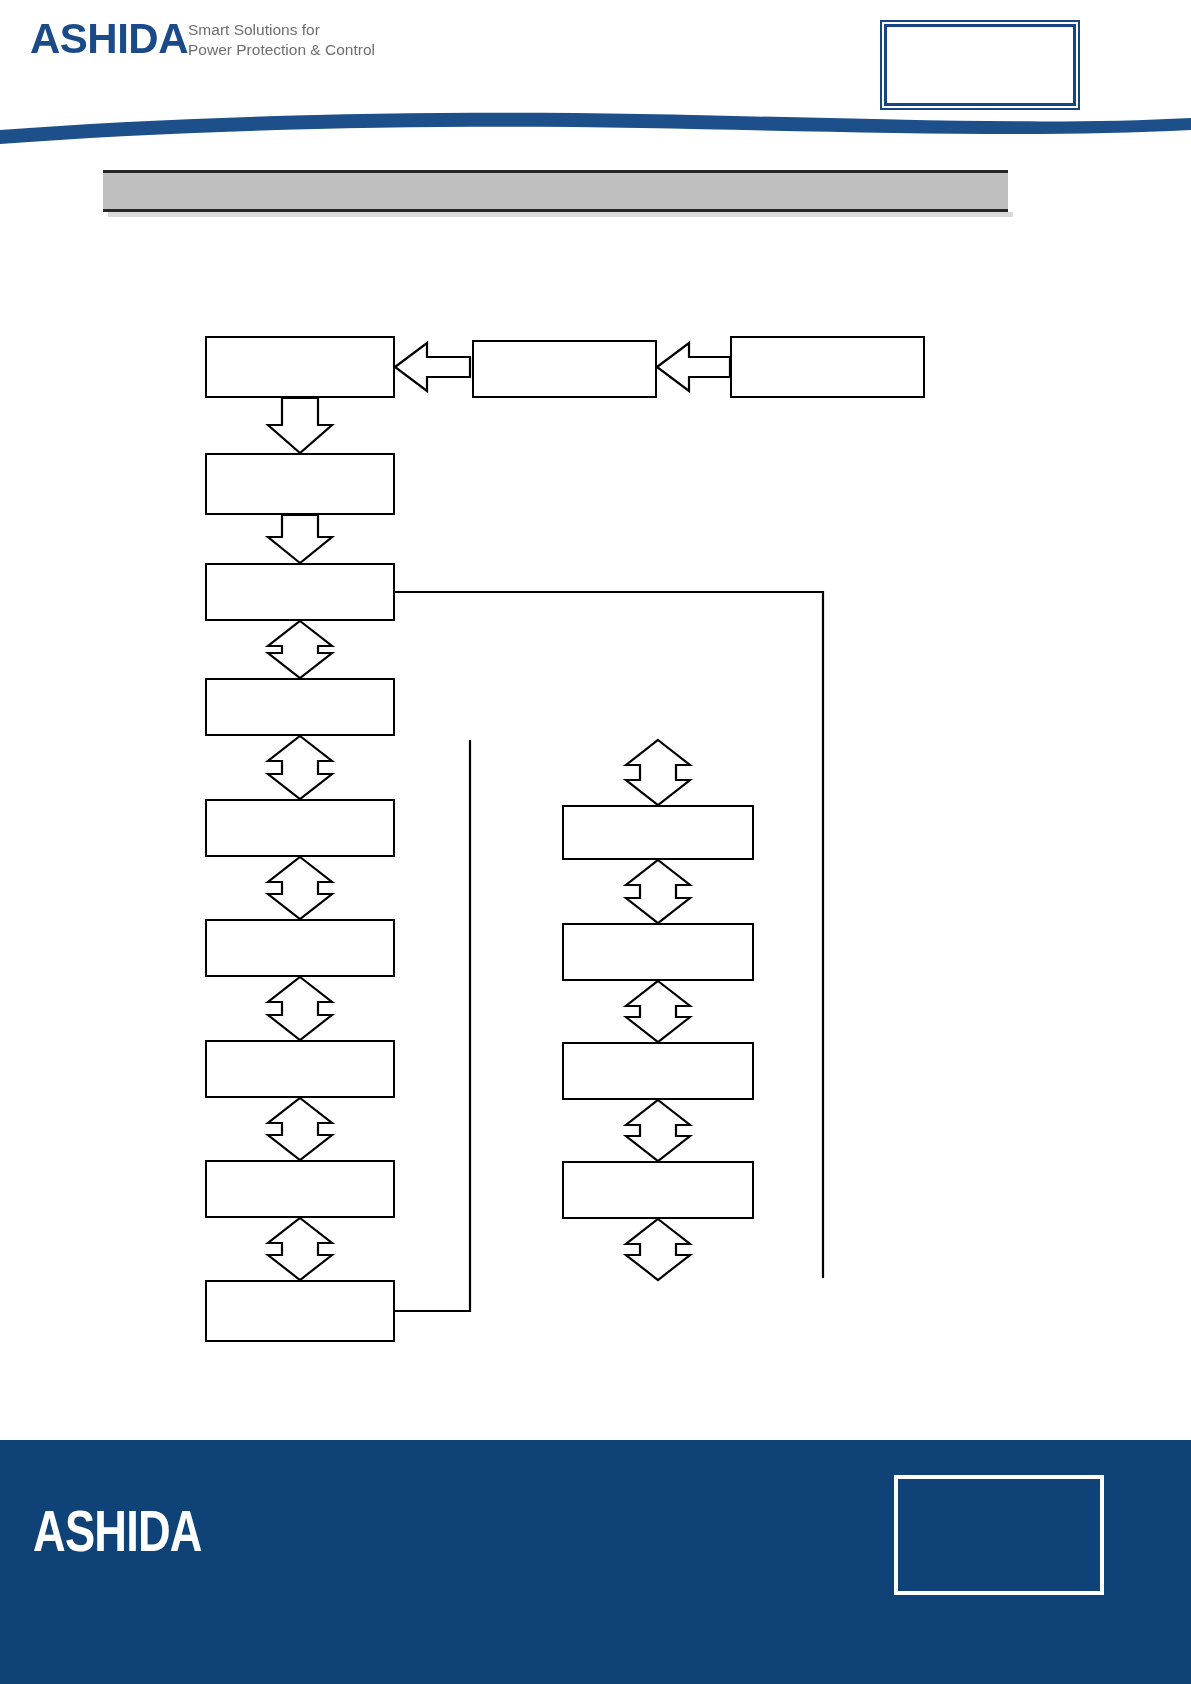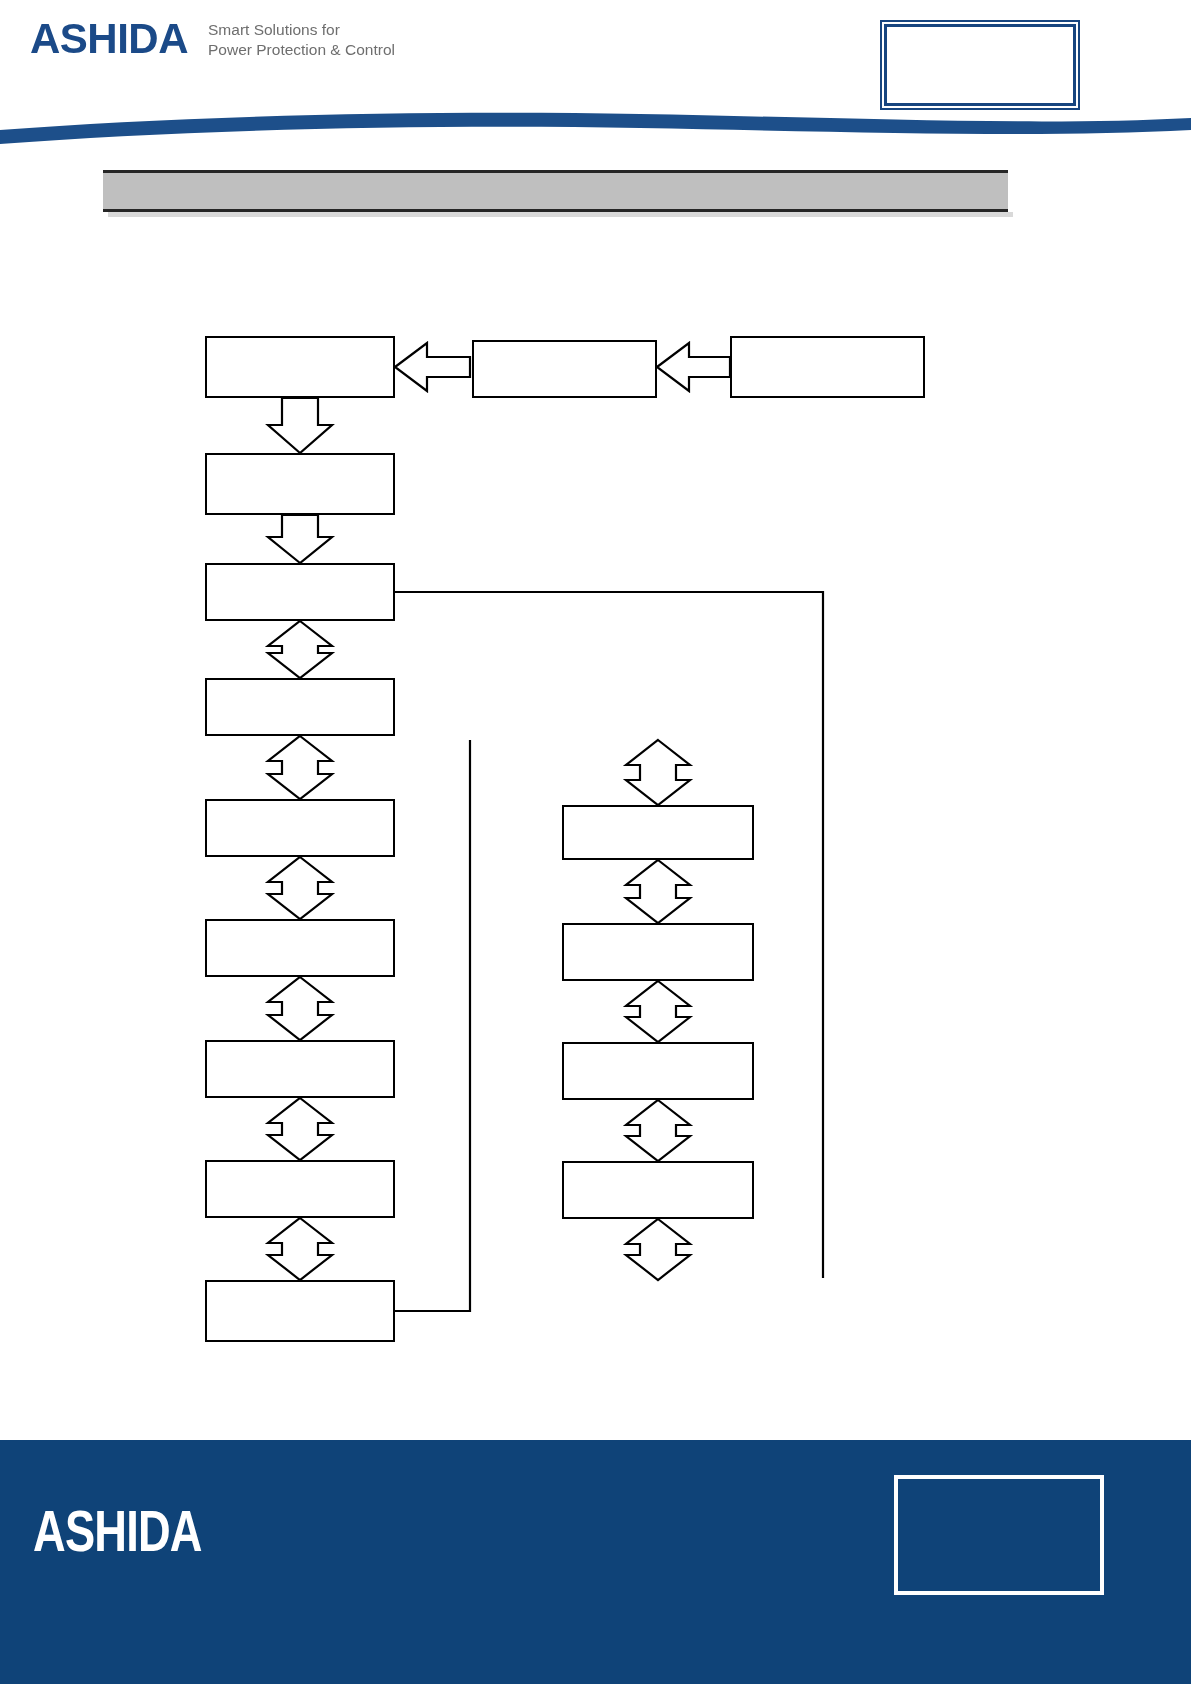--- a/index.html
+++ b/index.html
@@ -31,21 +31,21 @@
   }
   #logo-wordmark {
     font-family: "Liberation Sans", sans-serif;
     font-weight: bold;
     font-size: 42px;
     letter-spacing: -0.5px;
     color: #1b4a88;
     line-height: 1;
   }
   #logo-tagline {
-    margin-left: 20px;
+    margin-left: 0;
     margin-top: 2px;
     color: #6e6e6e;
     font-size: 15.5px;
     line-height: 1.28;
     font-family: "Liberation Sans", sans-serif;
   }
   #header-badge {
     position: absolute;
     left: 880px;
     top: 20px;

